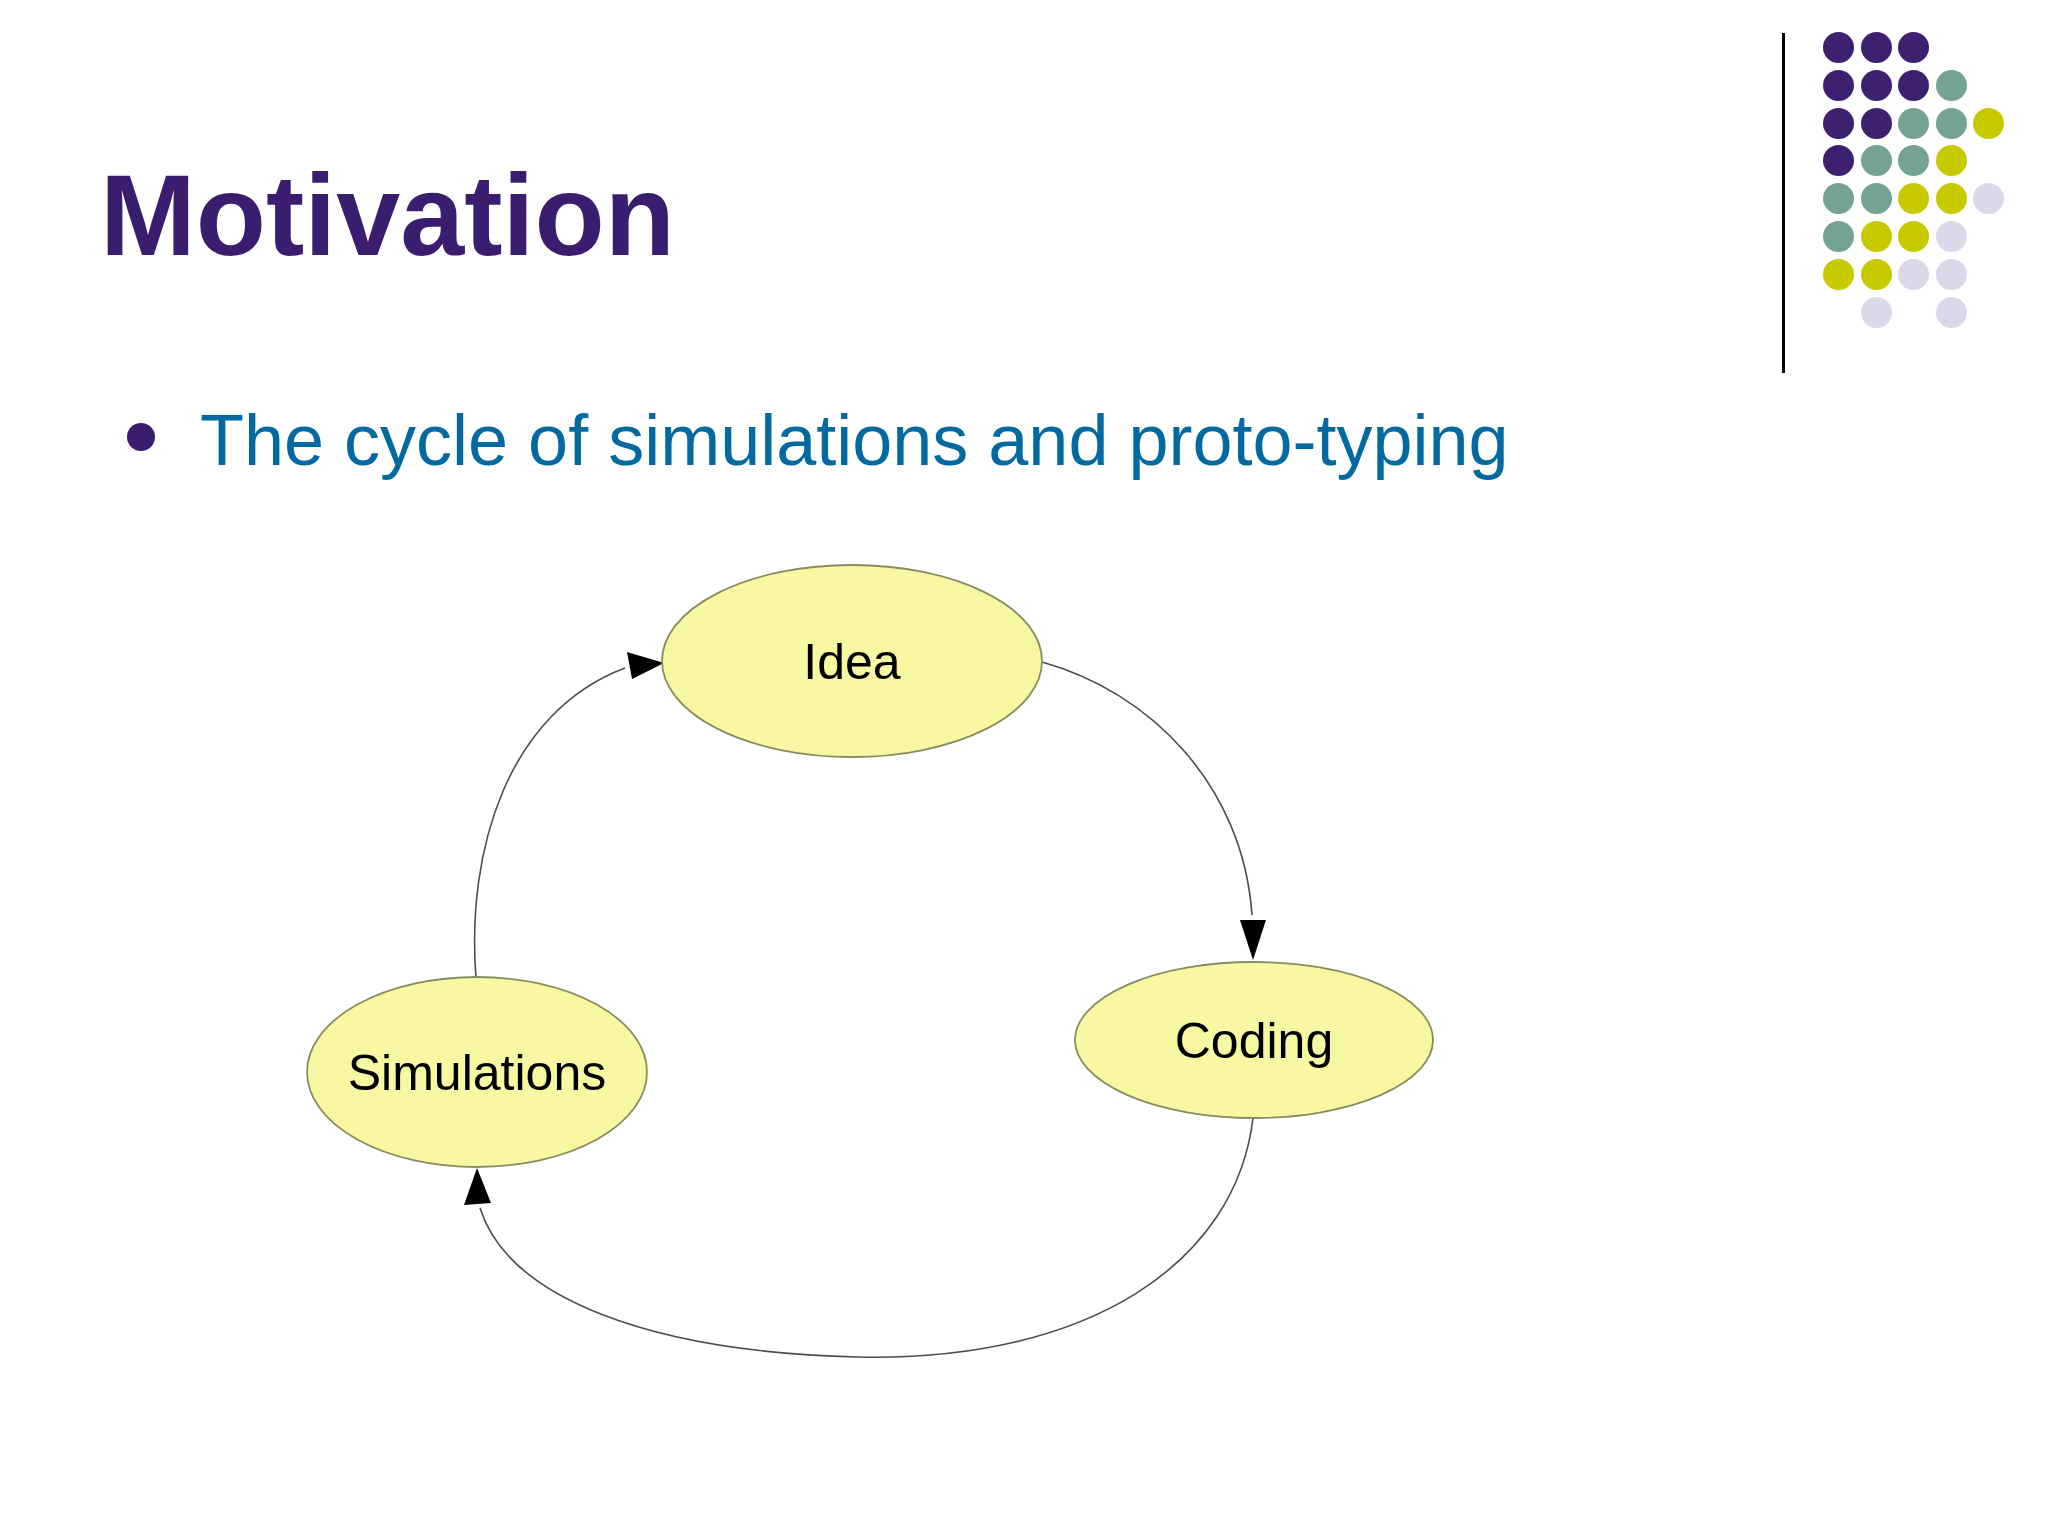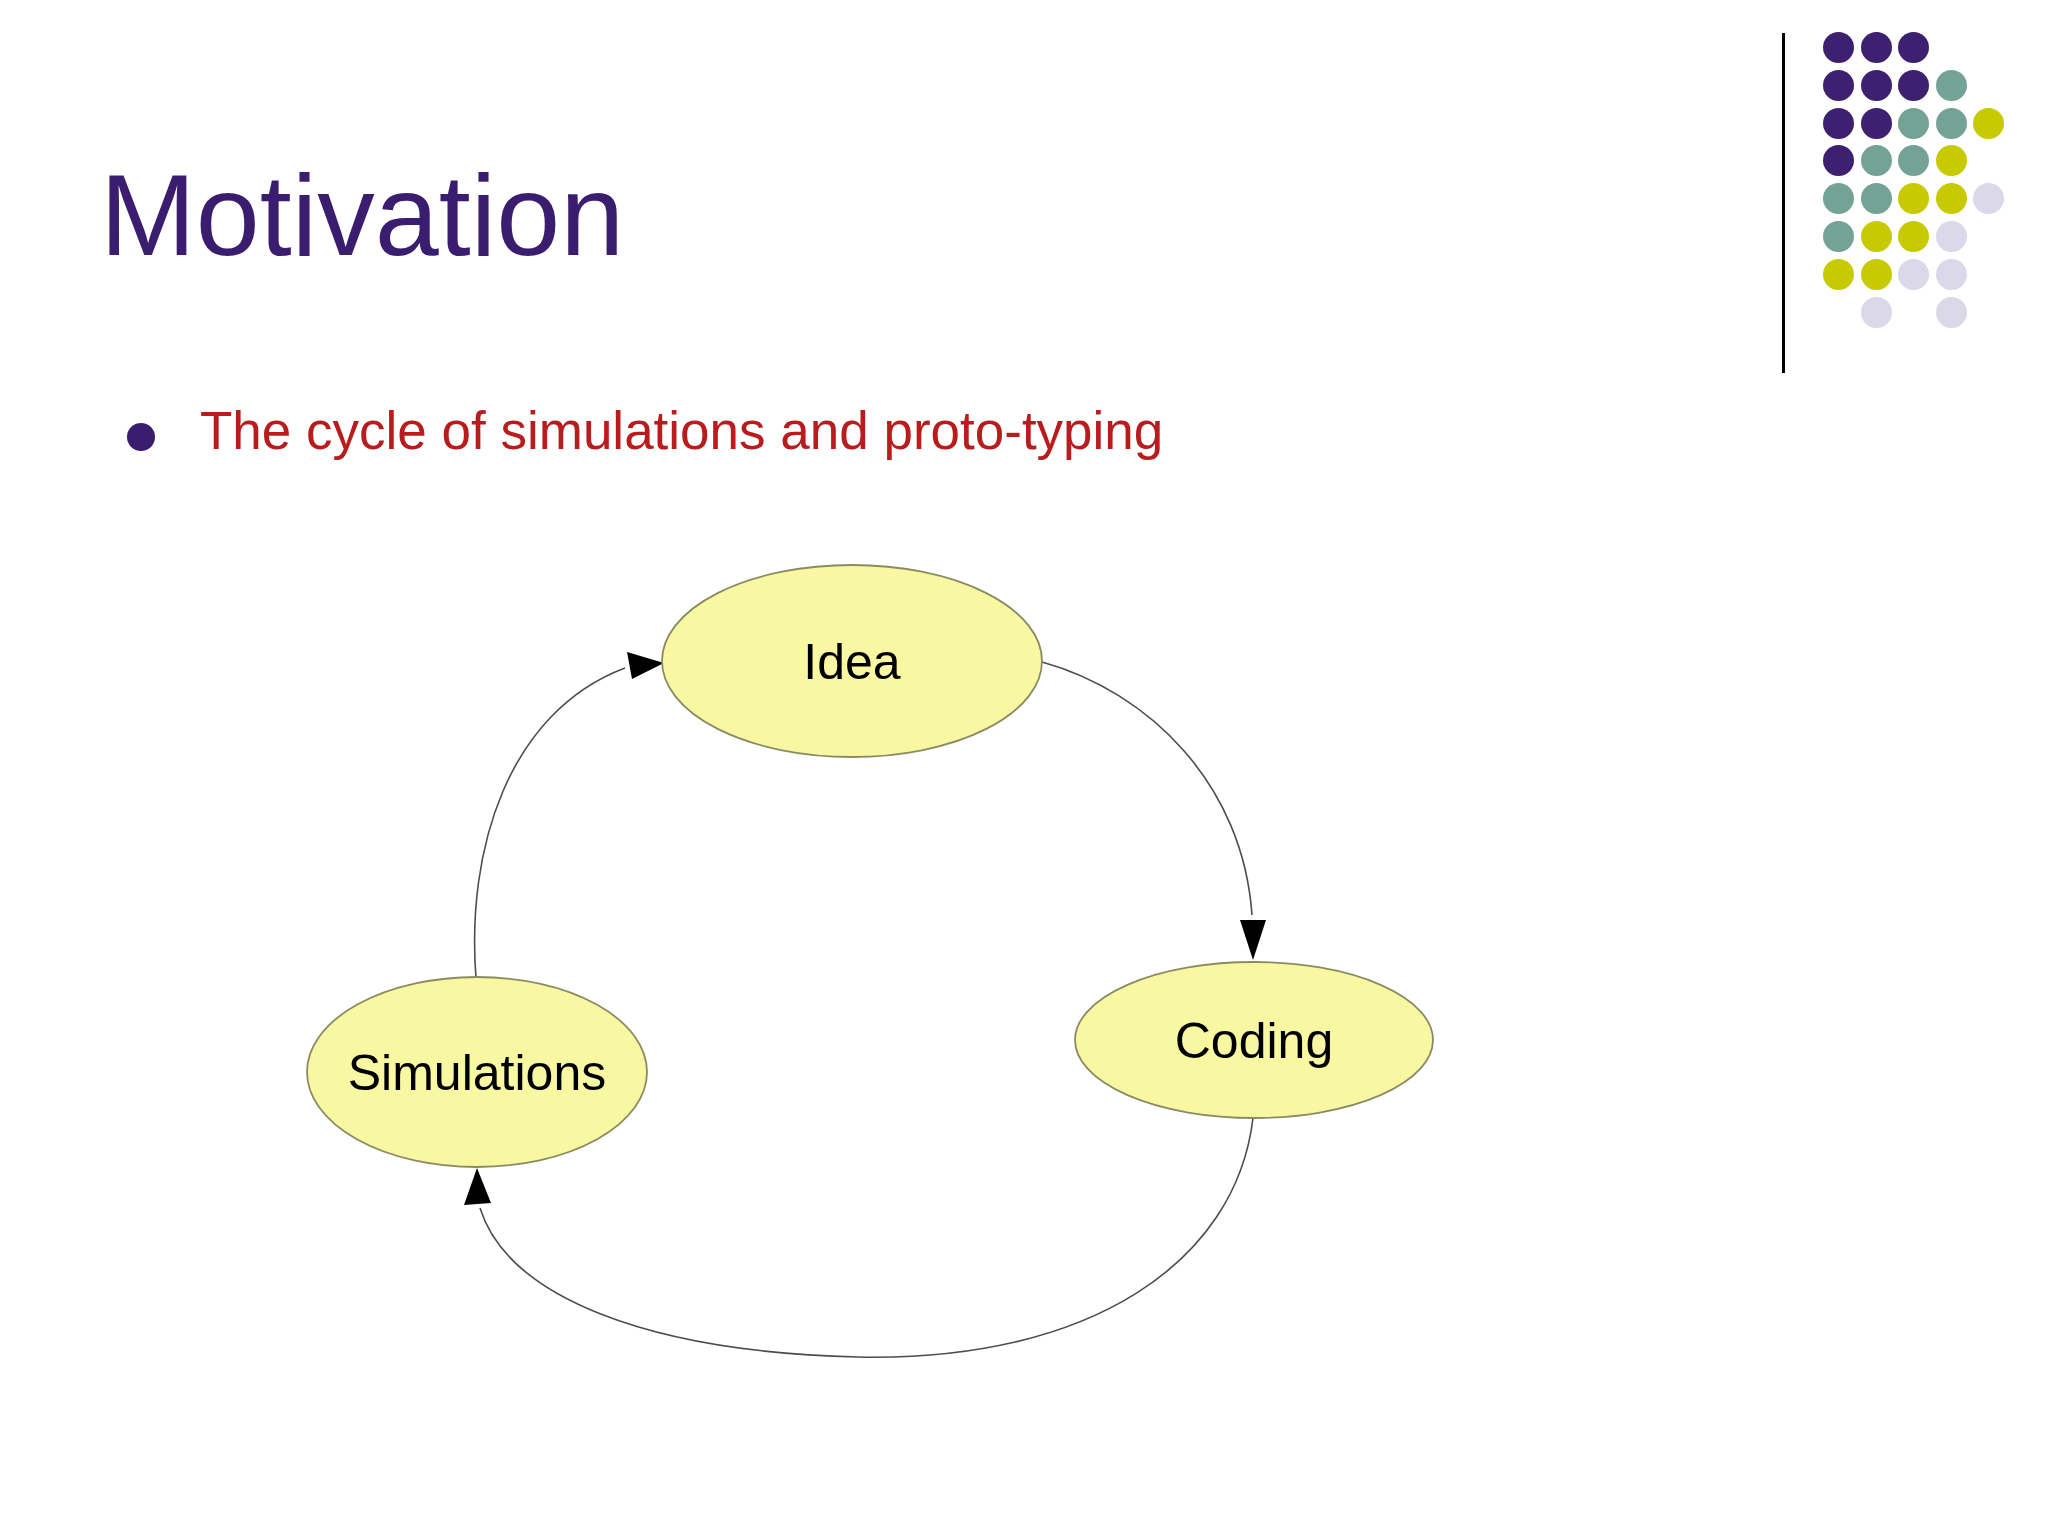--- a/index.html
+++ b/index.html
@@ -6,41 +6,41 @@
   body {
     width: 2048px; height: 1536px;
     background: var(--bg, #ffffff);
     position: relative; overflow: hidden;
     font-family: "Liberation Sans", sans-serif;
   }
   .slide { position: absolute; inset: 0; }
 
   .title {
     position: absolute; left: 100px; top: 158px;
-    margin: 0; font-size: 115px; font-weight: normal; line-height: 1;
+    margin: 0; font-size: 115px; font-weight: bold; line-height: 1;
     color: var(--title-color, #3a1d6e); white-space: nowrap;
   }
 
   .deco-line {
     position: absolute; left: 1782px; top: 33px;
     width: 3px; height: 340px;
     background: var(--line-color, #000);
   }
   .dot-grid { position: absolute; left: 1823px; top: 32px; width: 190px; height: 310px; }
   .dot { position: absolute; width: 31px; height: 31px; border-radius: 50%; }
 
   .bullet-row { position: absolute; left: 127px; top: 404px; height: 80px; }
   .bullet-marker {
     position: absolute; left: 0; top: 19px;
     width: 28px; height: 28px; border-radius: 50%;
     background: var(--bullet-color, #3a1d6e);
   }
   .bullet-text {
     position: absolute; left: 73px; top: 0;
-    font-size: 53px; line-height: 1; color: #b91c1c; white-space: nowrap;
+    font-size: 72px; line-height: 1; color: #0369a1; white-space: nowrap;
   }
 
   svg.diagram { position: absolute; left: 0; top: 0; }
   .node { fill: var(--node-fill, #f8f8a2); stroke: var(--node-border, #8b8b62); stroke-width: 1.8; }
   .node-label {
     font-family: "Liberation Sans", sans-serif; font-size: 50px;
     fill: #000; text-anchor: middle;
   }
   .edge { fill: none; stroke: var(--edge-color, #4d4d4d); stroke-width: 1.6; }
   .arrowhead { fill: var(--arrow-color, #000); stroke: none; }

